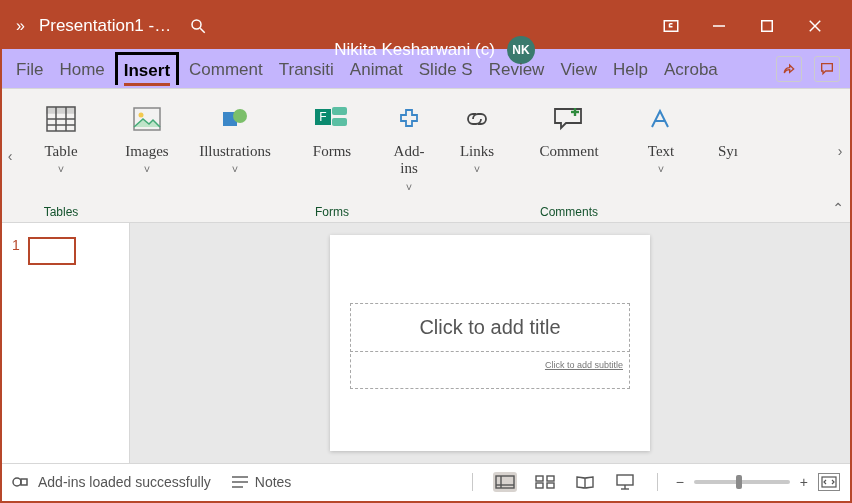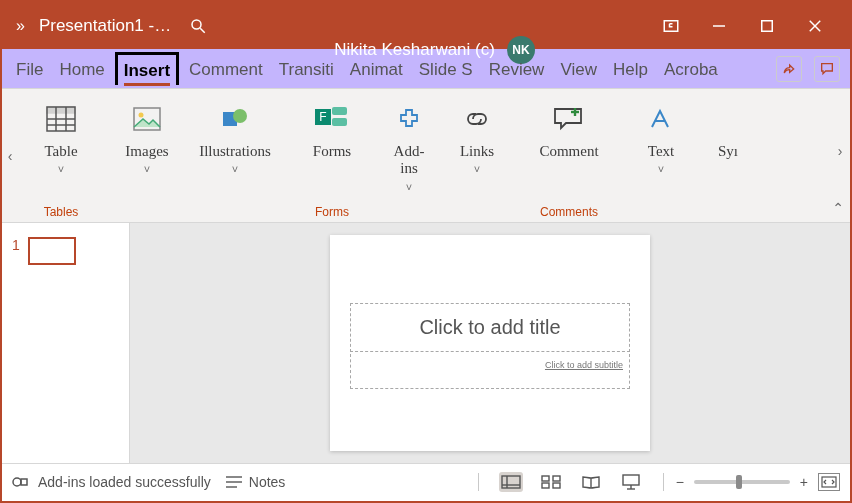--- a/index.html
+++ b/index.html
@@ -25,42 +25,42 @@
   .tabrow .share svg { color: #b7472a; }
 
   
   .ribbon { height: 133px; background: #f3f2f1; display: flex; align-items: stretch; position: relative; }
   .ribbon .scroll-left, .ribbon .scroll-right { width: 16px; display:flex; align-items:center; justify-content:center; color:#666; font-size:14px; }
   .ribbon .scroll-right { width: 20px; position:relative; }
   .ribbon .collapse-caret { position:absolute; right:6px; bottom:6px; font-size:14px; color:#6b6b6b; }
   .groups { flex:1; display:flex; align-items:flex-start; padding-top:6px; overflow:hidden; }
   .group { display:flex; flex-direction:column; align-items:center; height: 126px; padding: 0 4px; }
   .group-body { flex:1; display:flex; align-items:flex-start; gap: 8px; }
-  .group-label { font-size: 12px; color:#c2410c; height: 18px; display:flex; align-items:center; }
+  .group-label { font-size: 12px; color:#14532d; height: 18px; display:flex; align-items:center; }
   .sep { width:1px; background:#d7d3cf; margin: 10px 4px 28px 4px; }
   .btn { display:flex; flex-direction:column; align-items:center; justify-content:flex-start; width: 78px; padding-top:6px; }
   .btn.wide { width: 100px; }
   .btn.narrow { width: 60px; }
   .btn-ico { height: 36px; display:flex; align-items:center; justify-content:center; }
   .btn-label { font-size: 15px; color:#3c3c3c; text-align:center; line-height:1.15; margin-top: 6px; font-family: Liberation Serif, serif; }
   .btn-caret { font-size: 11px; color:#6f6f6f; margin-top:3px; }
 
   
   .editarea { height: 241px; display:flex; background:#e8e8e8; border-top:1px solid #d7d7d7; }
   .thumbs { width: 128px; background:#fff; display:flex; flex-direction:column; padding: 14px 10px; gap:10px; border-right:1px solid #d7d7d7;}
   .thumb-row { display:flex; align-items:flex-start; gap:8px; }
   .thumb-num { color:#b7472a; font-size:14px; }
   .thumb { width: 48px; height: 28px; background:#fff; border:2px solid #b7472a; }
   .canvas-wrap { flex:1; display:flex; align-items:center; justify-content:center; }
   .slide { width: 320px; height: 216px; background:#fff; box-shadow: 0 1px 4px rgba(0,0,0,0.2); display:flex; flex-direction:column; align-items:center; justify-content:center; gap:2px; padding: 30px 20px 24px 20px;}
   .title-ph { width: 100%; border:1px dashed #a8a8a8; text-align:center; padding: 12px 6px; color:#555; font-size: 20px; }
   .sub-ph { width:100%; border:1px dashed #a8a8a8; border-top:none; text-align:right; padding: 6px 6px 18px 6px; color:#777; font-size: 9px; text-decoration: underline; }
 
   
-  .status { height: 36px; border-top:1px solid #d7d7d7; display:flex; align-items:center; font-size:14px; color:#555; padding: 0 10px; gap:4px; background:#fff;}
+  .status { height: 36px; border-top:1px solid #d7d7d7; display:flex; align-items:center; font-size:14px; color:#555; padding: 0 10px; gap:10px; background:#fff;}
   .status .left { display:flex; align-items:center; gap:6px; }
   .status .notes { display:flex; align-items:center; gap:6px; margin-left:10px; }
   .status .spacer { flex:1; }
   .status .views { display:flex; align-items:center; gap:16px; }
   .status .view { width:24px; height:20px; display:flex; align-items:center; justify-content:center; border-radius:3px;}
   .status .view.active { background:#d8d3cf; }
   .status .vline { width:1px; height:18px; background:#c9c9c9; margin: 0 4px;}
   .status .zoom { display:flex; align-items:center; gap:10px; margin-left:4px;}
   .slider { width: 96px; height: 4px; background:#c9c9c9; position:relative; border-radius:2px; }
   .slider .hand { position:absolute; left:44%; top:-5px; width:6px; height:14px; background:#8a8a8a; border-radius:2px;}

